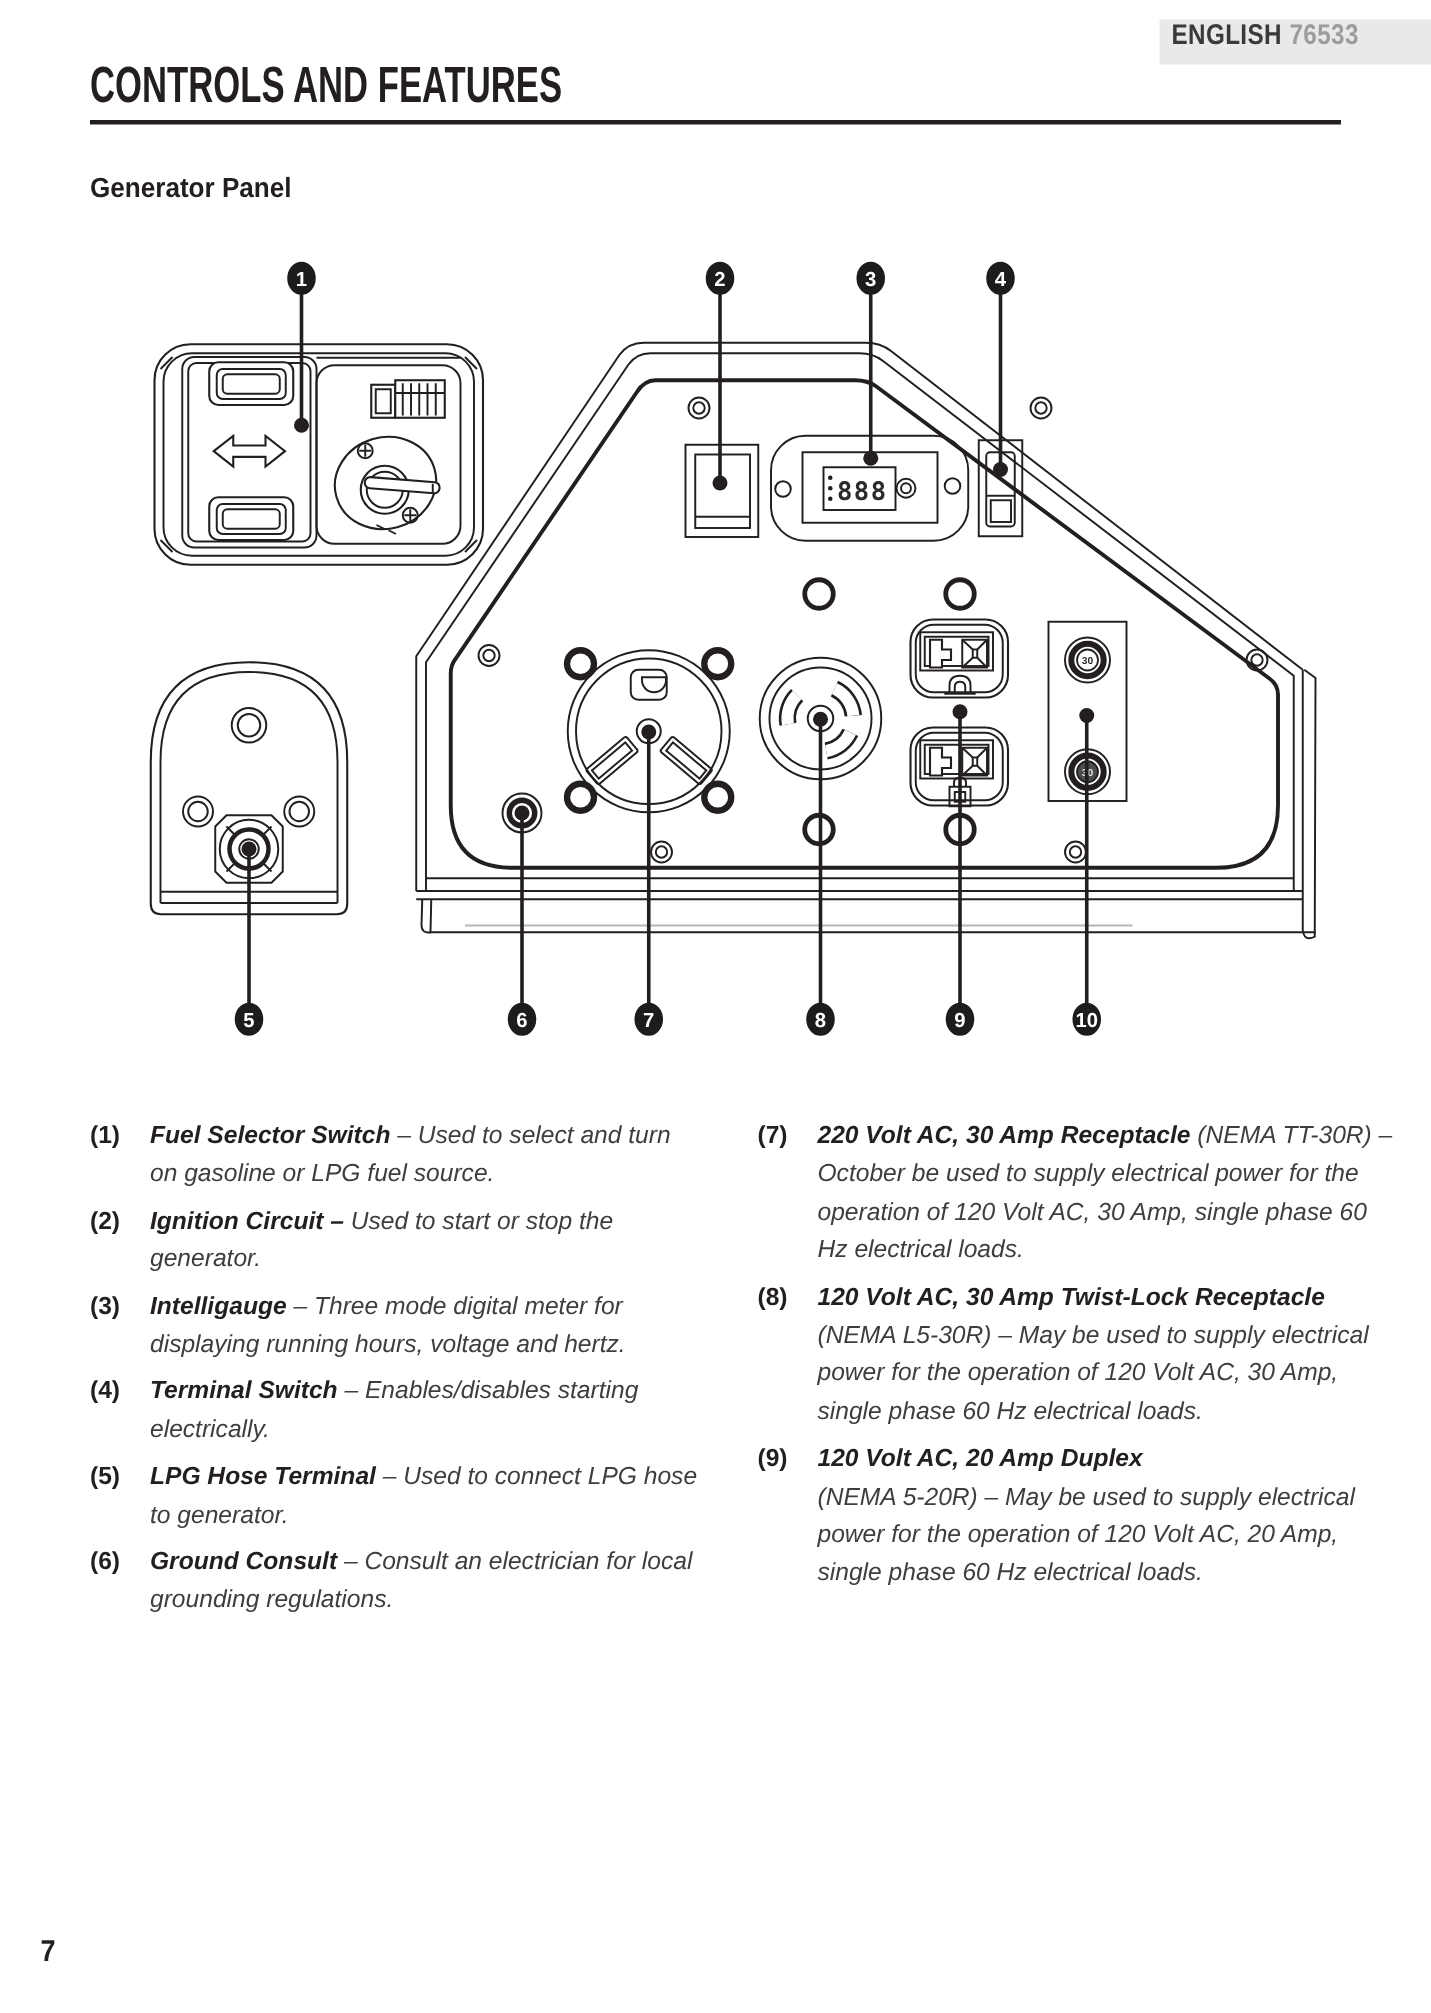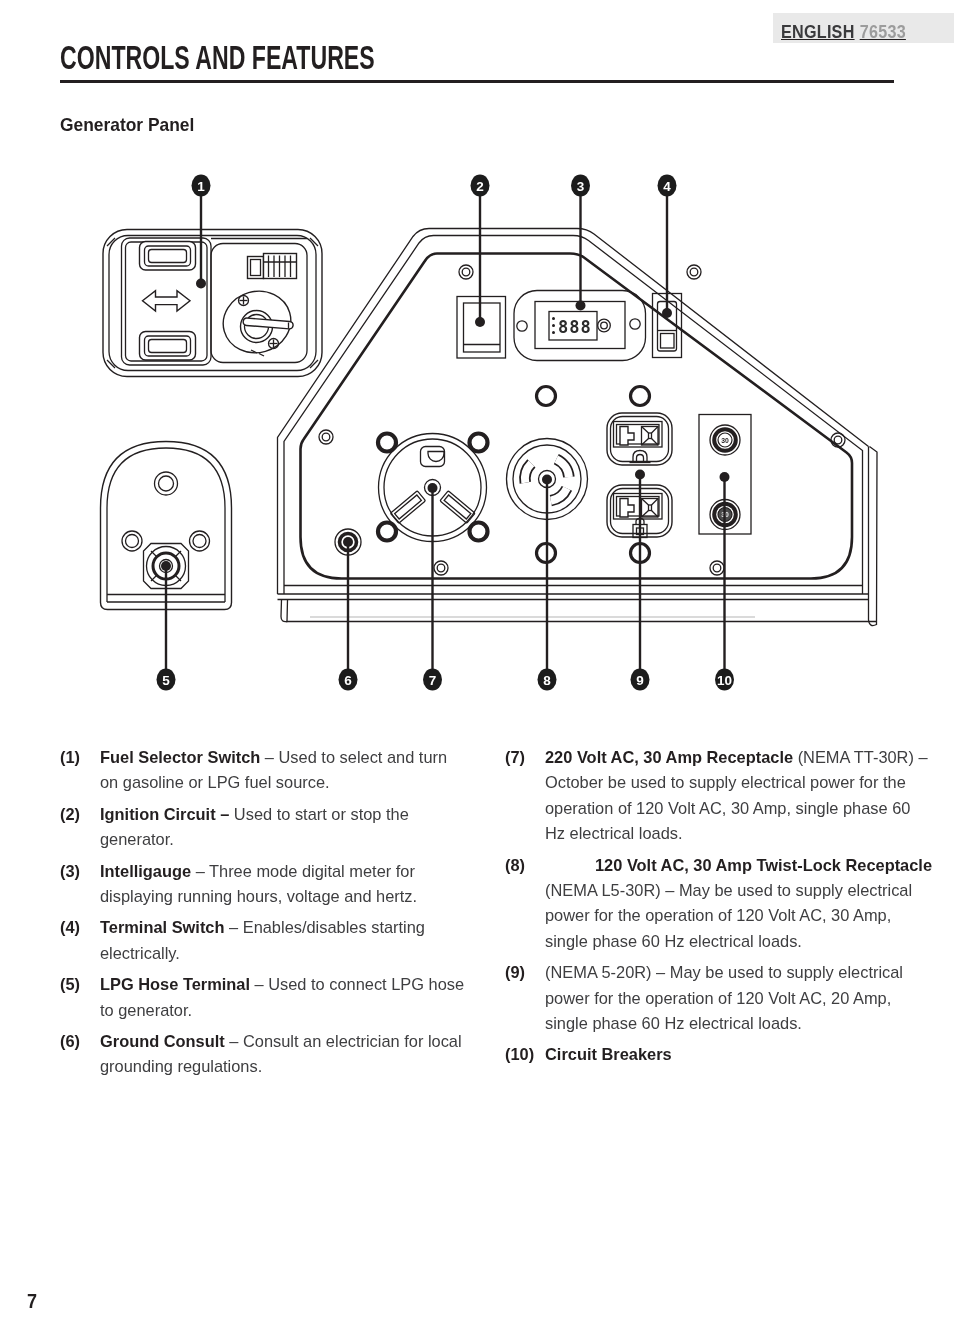--- a/index.html
+++ b/index.html
@@ -4,21 +4,21 @@
 <style>
   :root{
     --ink:#231f20; --text:#3e3e40; --badge_bg:#e9e9e9; --badge_num:#9c9c9c; --diagram_gray:#b5b5b5;
   }
   *{box-sizing:border-box; margin:0; padding:0;}
   html,body{background:#fff;}
   body{font-family:"Liberation Sans",sans-serif; color:var(--ink);}
   .page{position:relative; width:954px; height:1342px; background:#fff; overflow:hidden;}
 
   .badge{position:absolute; left:773px; top:13px; width:181px; height:30px; background:var(--badge_bg);
-         display:flex; align-items:flex-end; padding-left:8px; white-space:nowrap;text-decoration:underline;}
+         display:flex; align-items:flex-start; padding-left:8px; white-space:nowrap;}
   .badge-inner{display:inline-block; transform:scaleX(.85); transform-origin:left center;
          font-weight:bold; font-size:19px; letter-spacing:.3px;}
   .badge-lang{color:#3a3a3c;}
   .badge-num{color:var(--badge_num); margin-left:6px;}
 
   .title{position:absolute; left:60px; top:38px; font-weight:bold; font-size:34px; line-height:38px;
          color:var(--ink); transform:scaleX(.68); transform-origin:left top; white-space:nowrap; letter-spacing:0;}
   .rule{position:absolute; left:60px; top:80px; width:834px; height:2.6px; background:var(--ink);}
   .subhead{position:absolute; left:60px; top:114px; font-weight:bold; font-size:18.5px; color:var(--ink);
          transform:scaleX(.94); transform-origin:left top; white-space:nowrap;}
@@ -39,23 +39,23 @@
   .amp-light{fill:#e8e8e8;}
   .arcb{fill:none; stroke:var(--ink); stroke-width:11.5;}
   .arcw{fill:none; stroke:#fff; stroke-width:8;}
 
   .columns{position:absolute; left:60px; top:745px; width:872px; display:flex;
            font-size:16.4px; line-height:25.4px; color:var(--text);}
   .col-left{width:408px;}
   .col-right{width:427px; margin-left:37px;}
   .item{display:flex; margin-bottom:6px;}
   .inum{width:40px; flex:none; font-weight:bold; color:var(--ink);}
-  .ibody{flex:1;}
+  .ibody{flex:1;font-style:italic;}
   .ibody b{color:var(--ink);}
-  .ibody b.blk{display:block;text-align:right;}
+  .ibody b.blk{display:block;}
 
   .pagenum{position:absolute; left:27px; top:1290px; font-weight:bold; font-size:20px; color:var(--ink);
            transform:scaleX(.9); transform-origin:left top;}
 </style>
 </head>
 <body>
 
 <div class="page">
 
   <div class="badge">
@@ -407,23 +407,19 @@
       <div class="item">
         <span class="inum">(7)</span>
         <p class="ibody"><b>220 Volt AC, 30 Amp Receptacle</b><span> (NEMA TT-30R) – October be used to supply electrical power for the operation of 120 Volt AC, 30 Amp, single phase 60 Hz electrical loads.</span></p>
       </div>
       <div class="item">
         <span class="inum">(8)</span>
         <p class="ibody"><b class="blk">120 Volt AC, 30 Amp Twist-Lock Receptacle</b><span>(NEMA L5-30R) – May be used to supply electrical power for the operation of 120 Volt AC, 30 Amp, single phase 60 Hz electrical loads.</span></p>
       </div>
       <div class="item">
         <span class="inum">(9)</span>
-        <p class="ibody"><span>(NEMA 5-20R) – May be used to supply electrical power for the operation of 120 Volt AC, 20 Amp, single phase 60 Hz electrical loads.</span></p>
-      </div>
-      <div class="item">
-        <span class="inum">(10)</span>
-        <p class="ibody"><b>Circuit Breakers</b><span></span></p>
+        <p class="ibody"><b class="blk">120 Volt AC, 20 Amp Duplex</b><span>(NEMA 5-20R) – May be used to supply electrical power for the operation of 120 Volt AC, 20 Amp, single phase 60 Hz electrical loads.</span></p>
       </div>
     </div>
   </div>
 
   <div class="pagenum">7</div>
 </div>
 
 </body></html>

